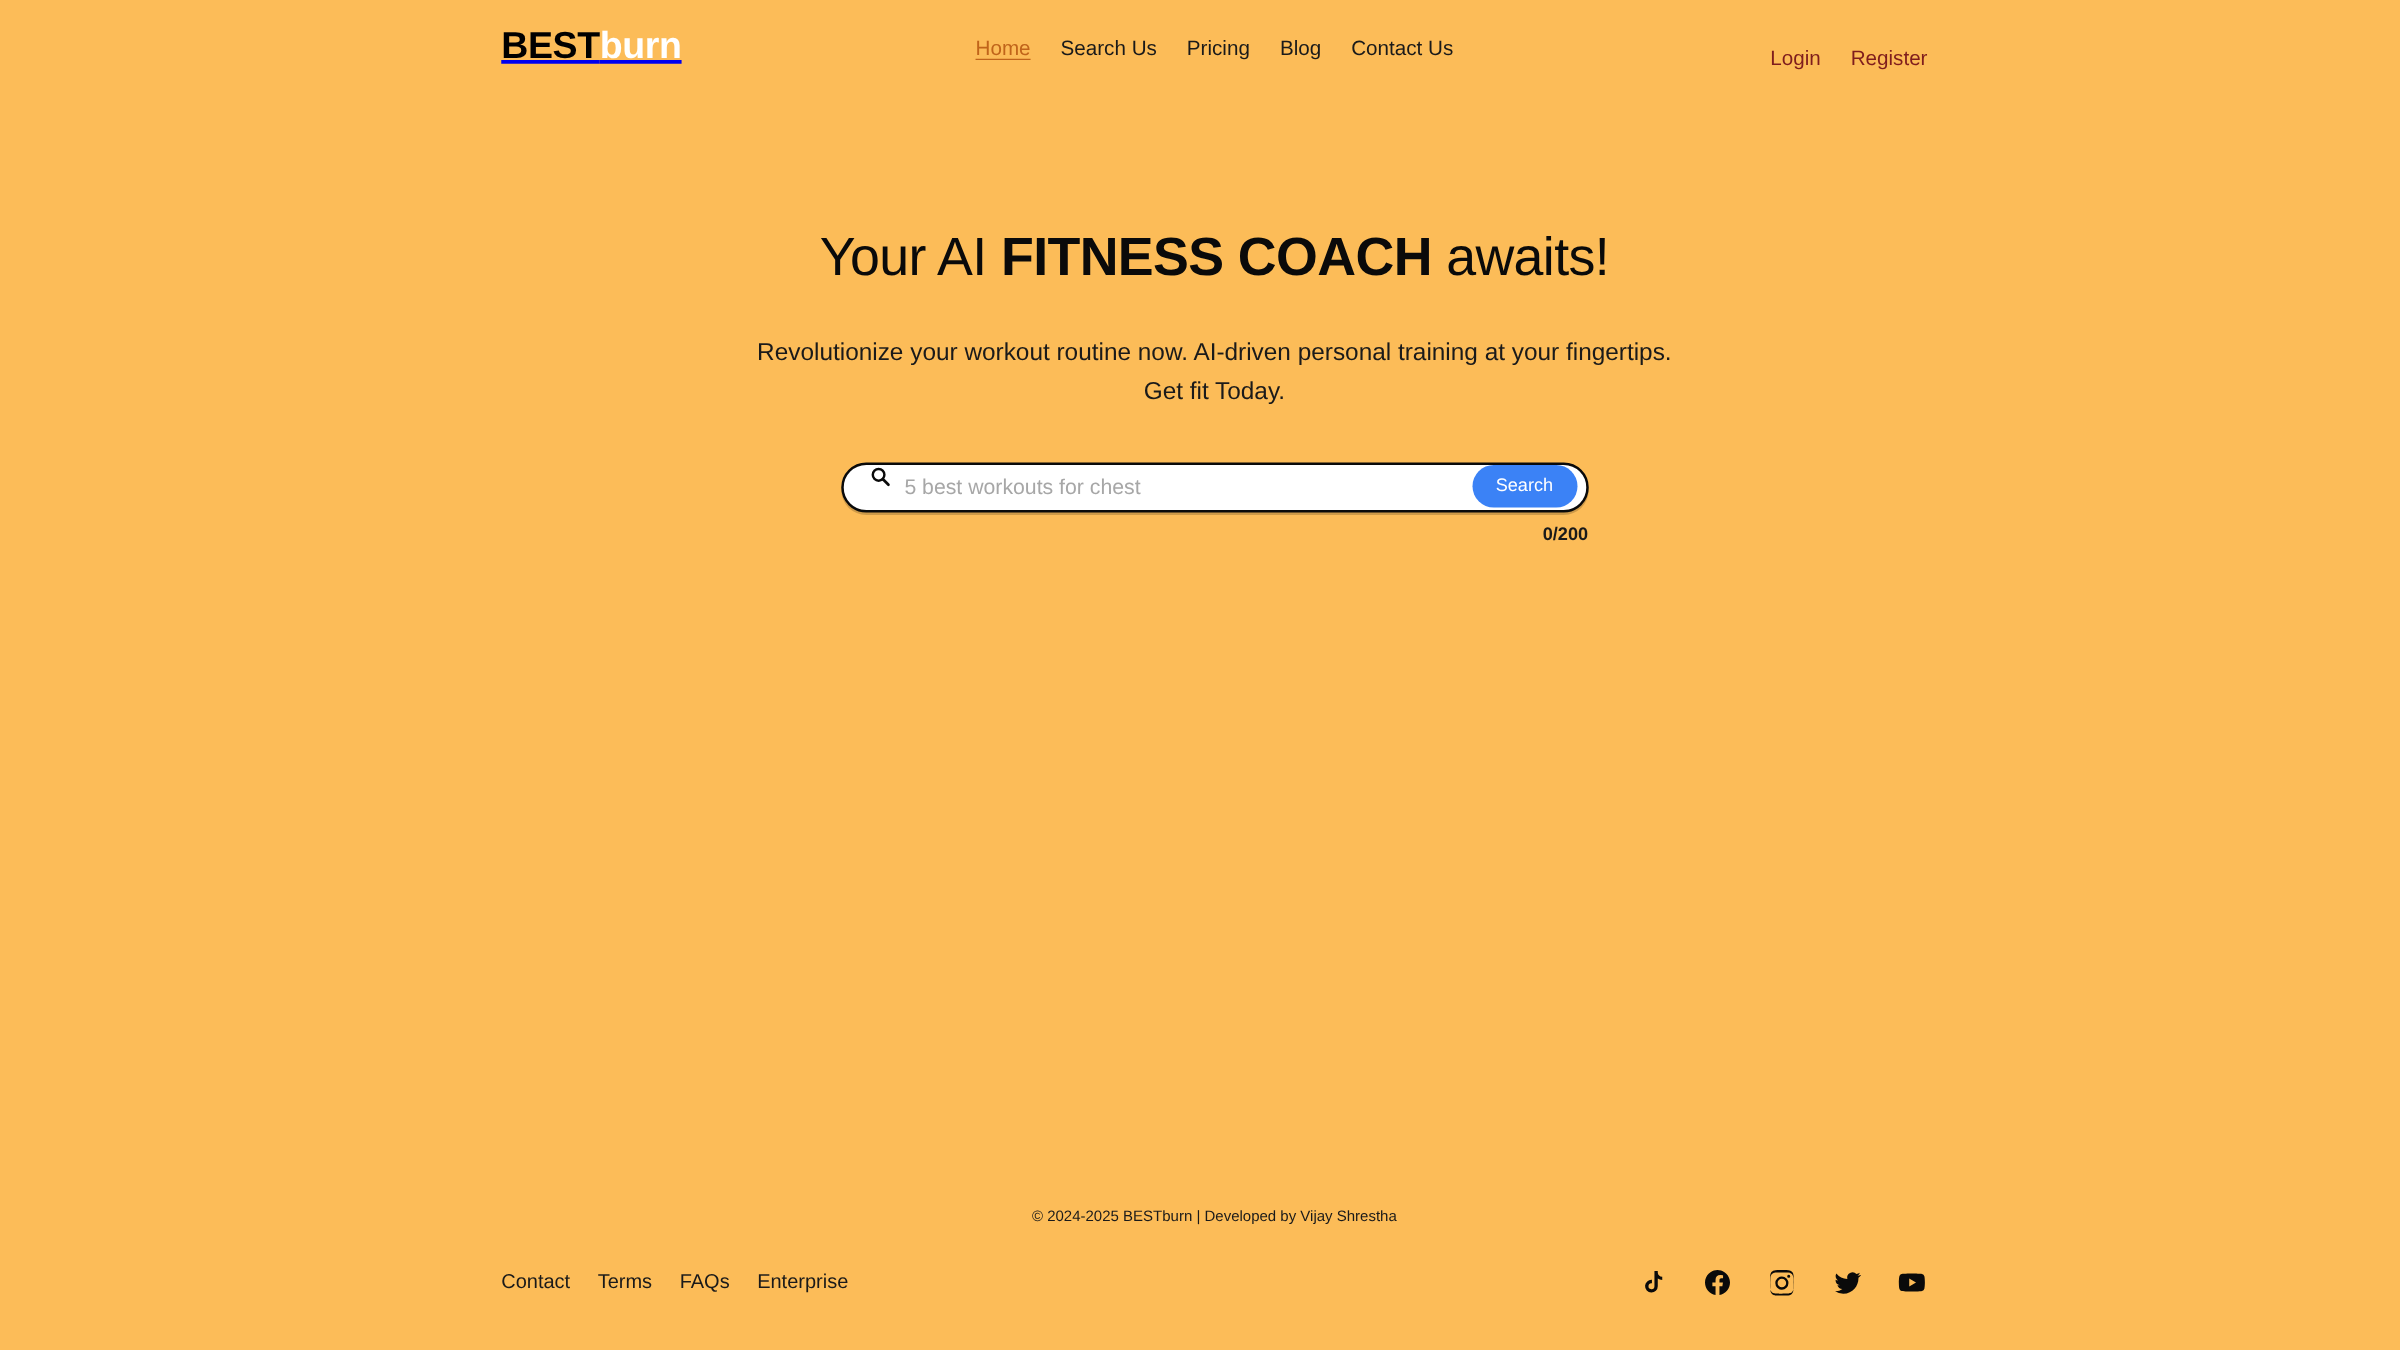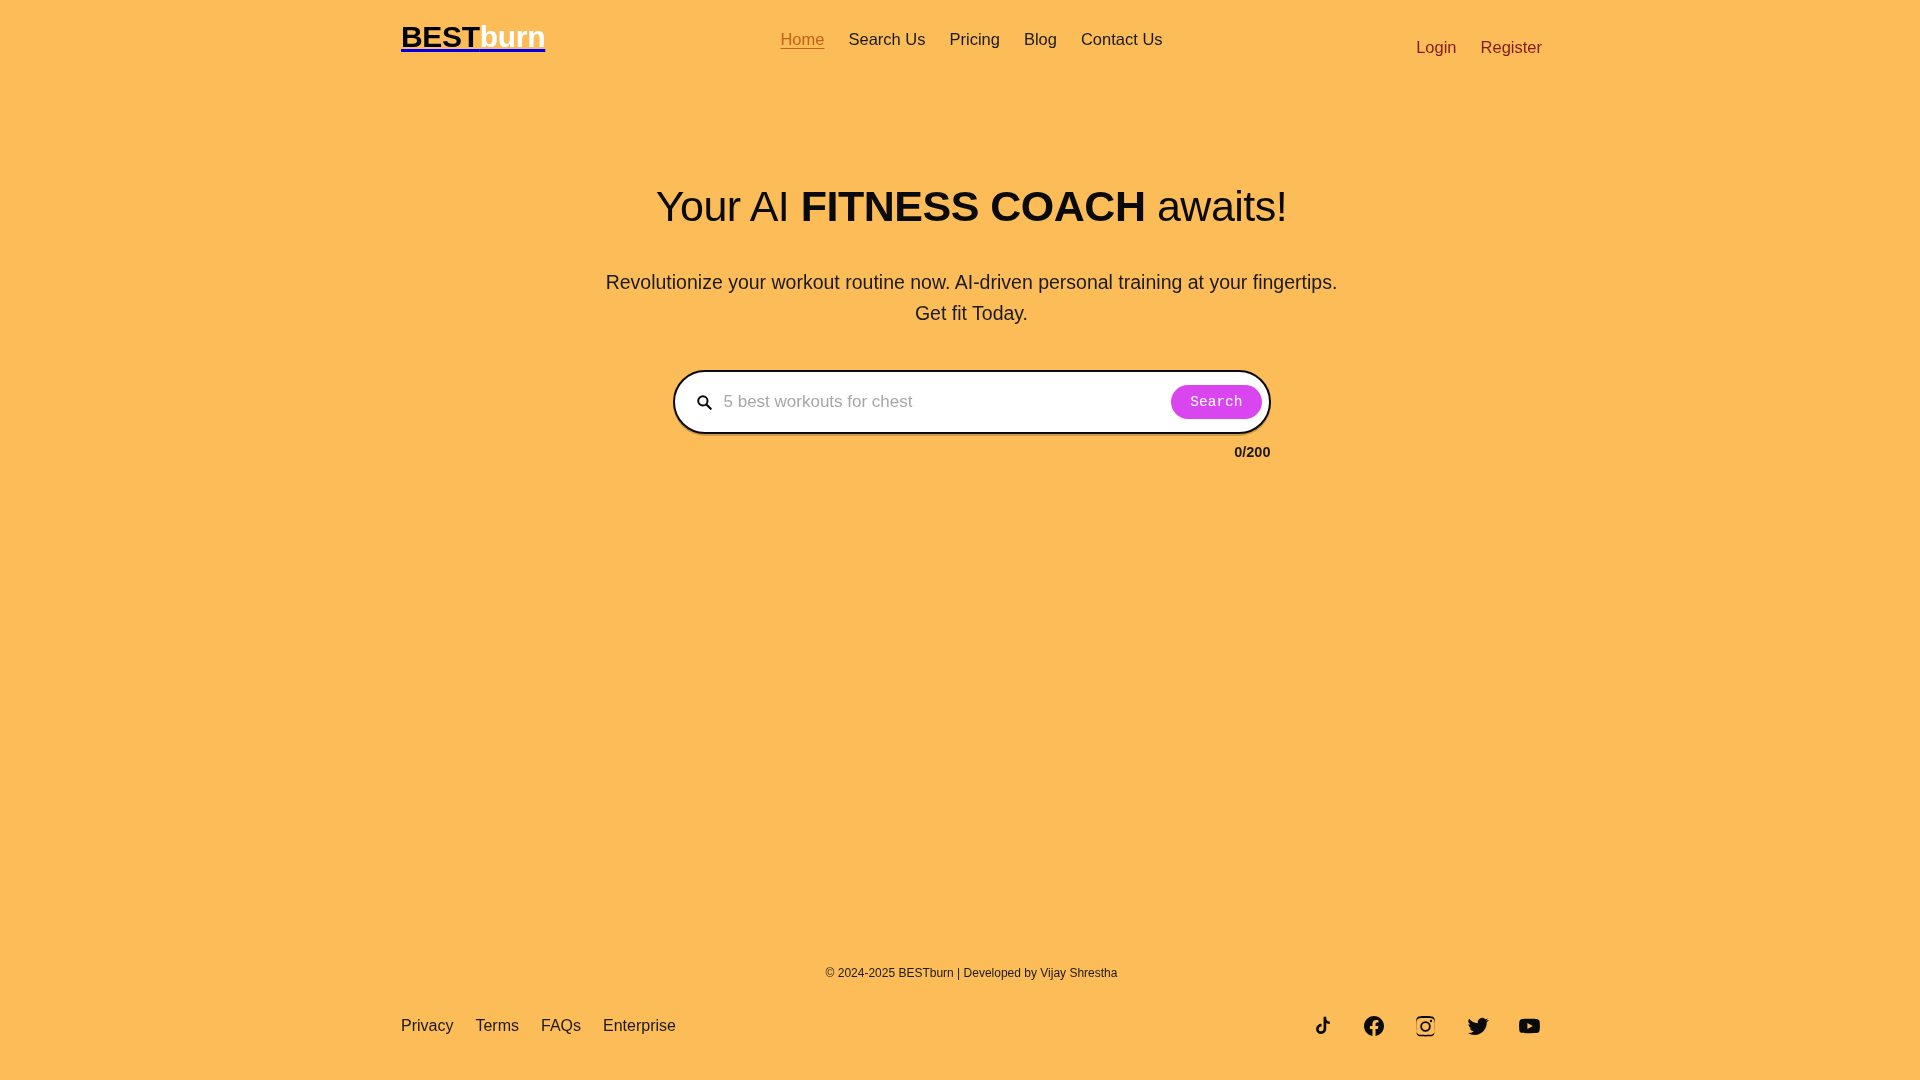--- a/index.html
+++ b/index.html
@@ -123,26 +123,25 @@
   .search-block {
     margin-top: 42px;
     width: 598px;
     display: flex;
     flex-direction: column;
     align-items: flex-end;
   }
 
   .search-bar {
     width: 598px;
-    height: 64px;
+    height: 40px;
     background: #ffffff;
     border: 2.5px solid #0a0a0a;
     border-radius: 999px;
     display: flex;
-    align-items: center;
     padding: 0 7px 0 20px;
     box-shadow: 0 2px 0 rgba(0,0,0,0.18);
   }
 
   .search-icon {
     width: 18px;
     height: 18px;
     flex: 0 0 auto;
     margin-right: 11px;
     display: flex;
@@ -159,27 +158,27 @@
     font-family: "Liberation Sans", sans-serif;
     font-size: 17px;
     color: #111111;
     height: 100%;
     min-width: 0;
   }
   .search-input::placeholder { color: #a7a7a7; }
 
   .search-submit {
     flex: 0 0 auto;
-    background: #d946ef;
+    background: #3b82f6;
     color: #ffffff;
     border: none;
     border-radius: 999px;
     height: 34px;
     padding: 0 19px;
-    font-family: Liberation Mono, monospace;
+    font-family: Liberation Sans, sans-serif;
     font-size: 14.5px;
     cursor: pointer;
     line-height: 1;
   }
 
   .char-counter {
     margin-top: 10px;
     margin-right: 0;
     font-size: 14.5px;
     font-weight: bold;
@@ -325,21 +324,21 @@
 
   </main>
 
   <footer class="site-footer">
 
     <div class="footer-copy">© 2024-2025 BESTburn | Developed by Vijay Shrestha</div>
 
     <div class="footer-row">
 
       <nav class="footer-links">
-        <a class="footer-link" href="#">Privacy</a>
+        <a class="footer-link" href="#">Contact</a>
         <a class="footer-link" href="#">Terms</a>
         <a class="footer-link" href="#">FAQs</a>
         <a class="footer-link" href="#">Enterprise</a>
       </nav>
 
       <div class="social-row">
 
         <a class="social-icon" href="#">
           <svg width="22" height="22" viewBox="0 0 24 24" aria-hidden="true">
             <path d="M16.6 2h-2.9v13.2a2.6 2.6 0 1 1-2.2-2.56V9.7a5.55 5.55 0 1 0 5.1 5.53V8.6a6.6 6.6 0 0 0 3.9 1.26V6.96a3.74 3.74 0 0 1-3.9-3.72V2z"></path>

